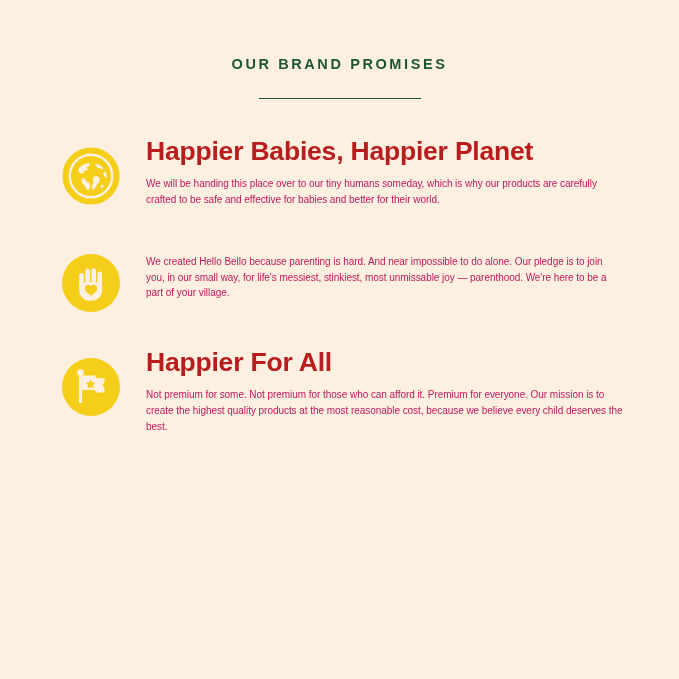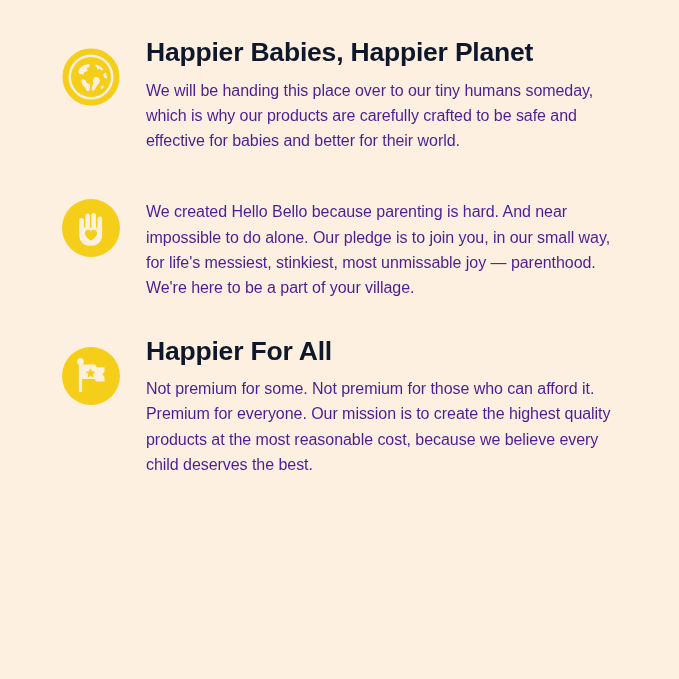--- a/index.html
+++ b/index.html
@@ -76,39 +76,45 @@
   .promise-body {
     margin-left: 26px;
     flex: 1 1 auto;
     min-width: 0;
   }
   .promise-heading {
     margin: 0;
     font-family: "Liberation Sans", sans-serif;
     font-size: 26.5px;
     font-weight: bold;
-    color: #0f172a;
+    color: #b91c1c;
     line-height: 1.12;
     letter-spacing: -0.2px;
   }
   .promise-text {
     margin: 10px 0 0 0;
     font-family: "Liberation Sans", sans-serif;
-    font-size: 16px;
+    font-size: 10px;
     font-weight: normal;
-    color: #4c1d95;
+    color: #be185d;
     line-height: 1.58;
     letter-spacing: -0.05px;
   }
 </style>
 </head>
 <body>
 
 <div class="page">
 
+  <div class="header">
+    <h1 class="eyebrow-title">OUR BRAND PROMISES</h1>
+    <div class="divider-wrap">
+      <div class="divider"></div>
+    </div>
+  </div>
 
   <div class="promises">
 
     <div class="promise">
       <div class="icon-badge globe">
         <span>
           <svg width="58" height="58" viewBox="0 0 58 58" aria-hidden="true">
             <circle cx="29" cy="29" r="25.5" fill="none" stroke="#f5ce1a" stroke-width="6"></circle>
             <circle cx="29" cy="29" r="20" fill="#f5ce1a"></circle>
             <g fill="#fdf0e0">

